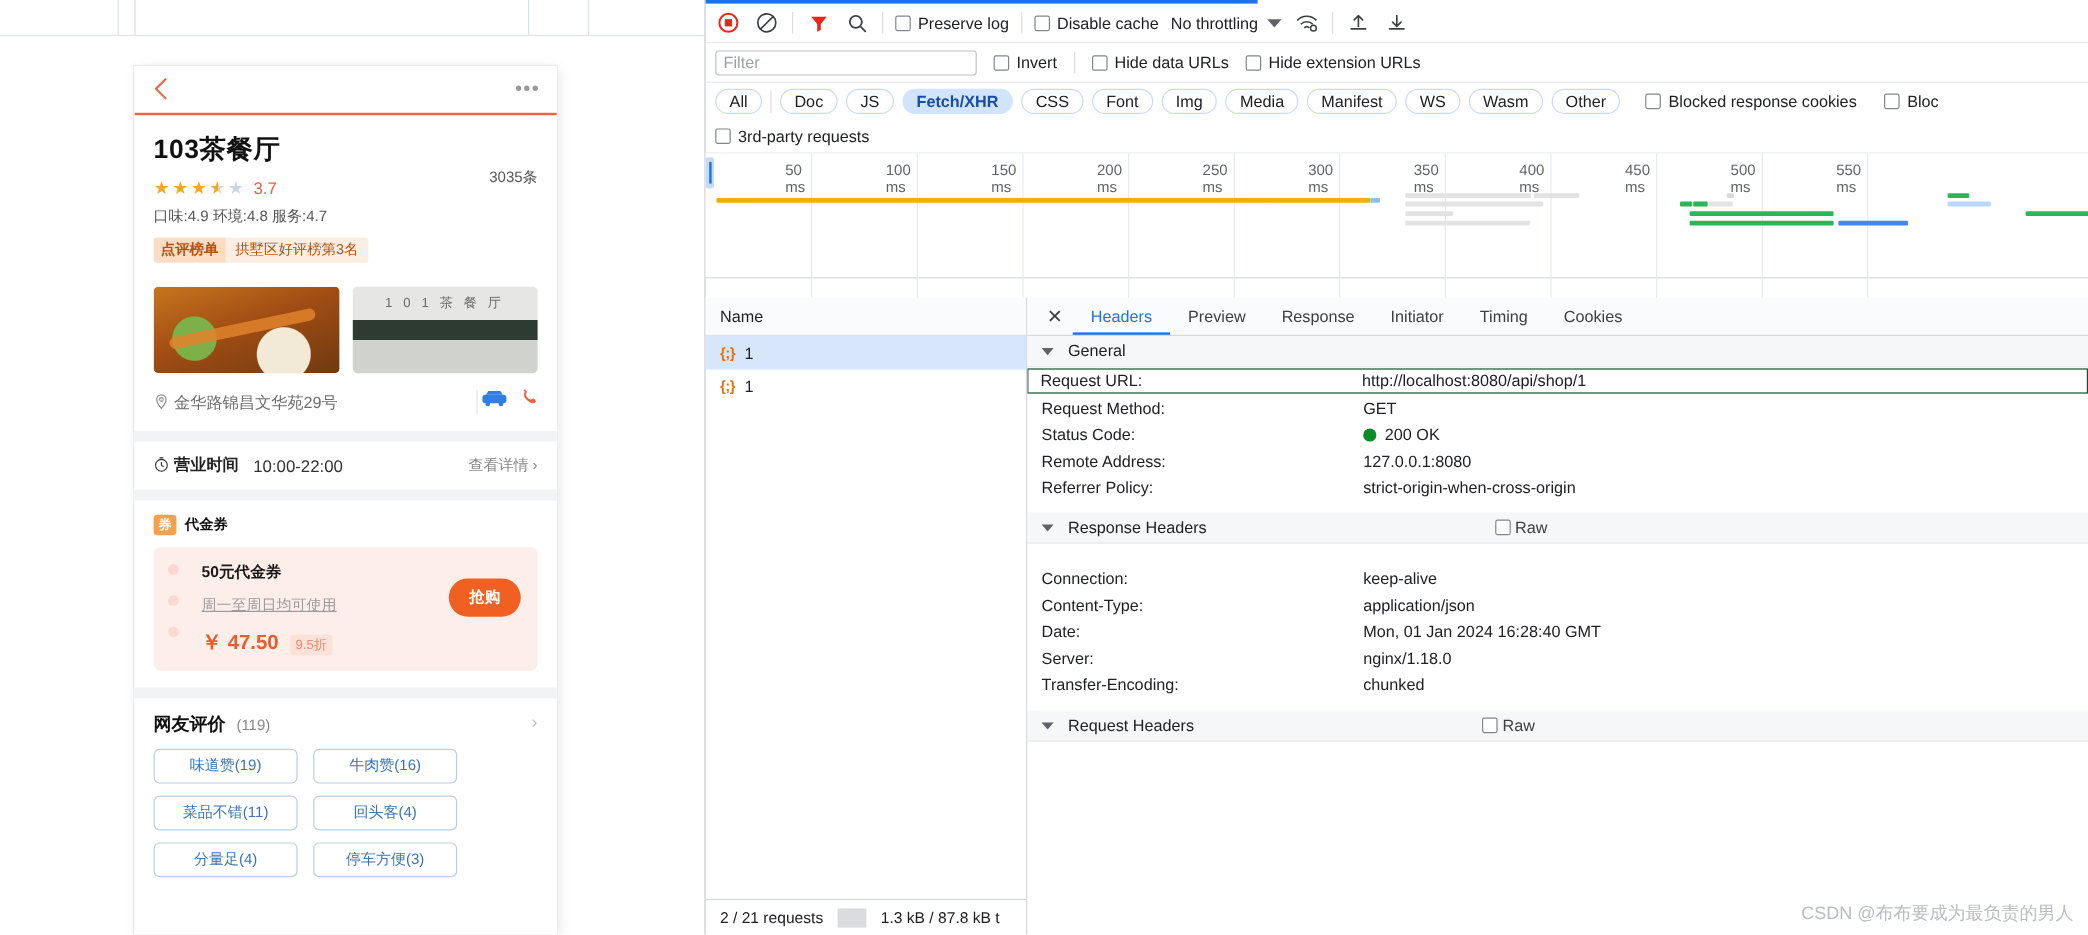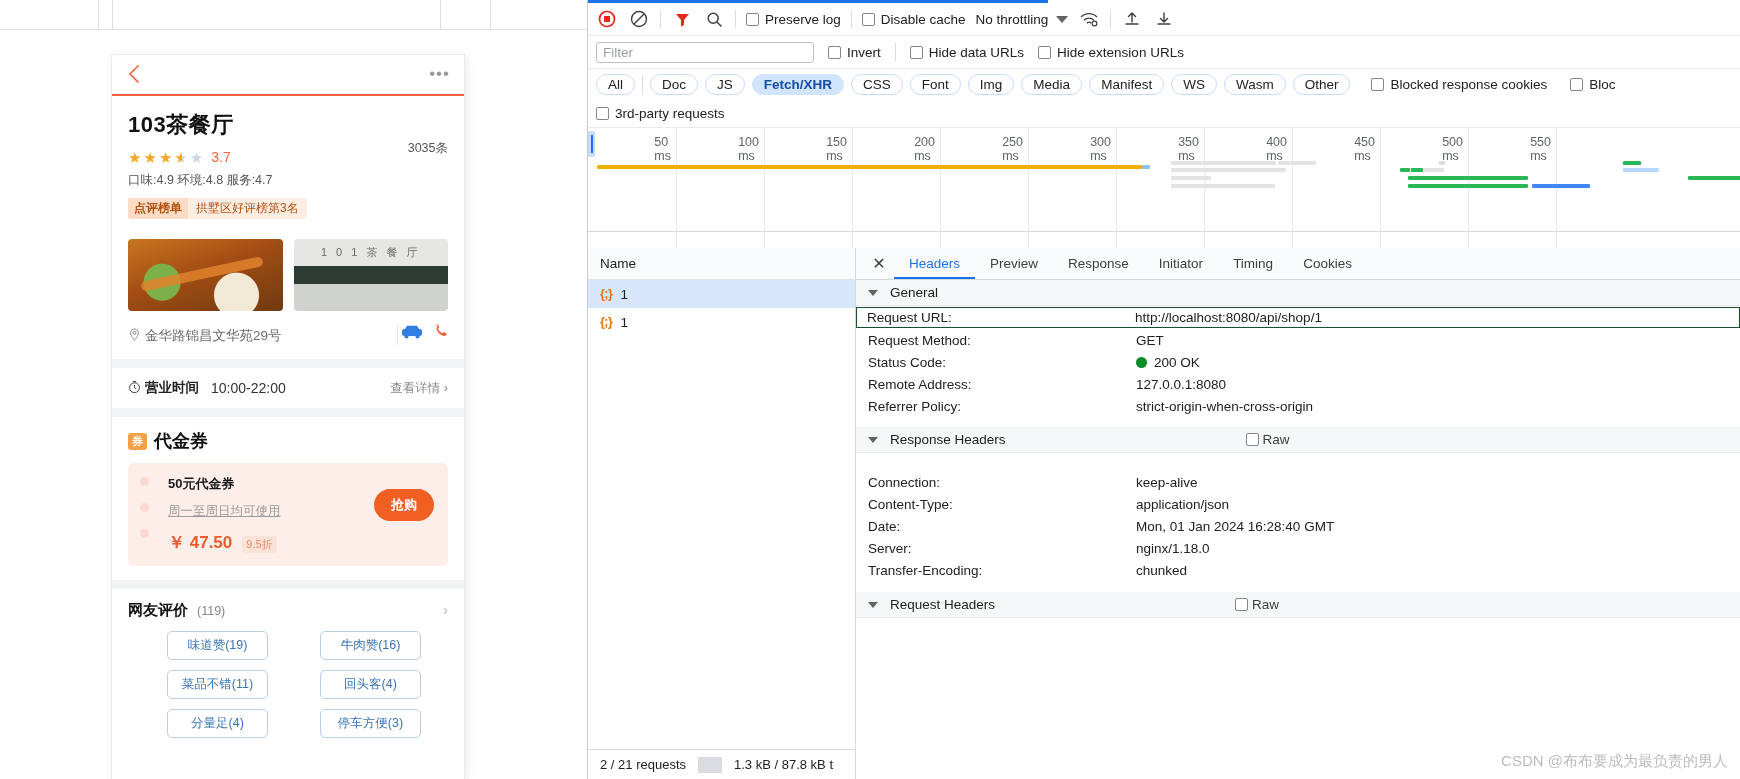--- a/index.html
+++ b/index.html
@@ -59,40 +59,40 @@
   .sep-band { height:9px; background:#f2f3f5; }
 
   .hours-row { display:flex; align-items:center; padding:11px 16px; position:relative; }
   .hours-label { font-weight:bold; font-size:13.5px; color:#222; display:flex; align-items:center; gap:4px;}
   .hours-val { font-size:14px; color:#333; margin-left:12px; }
   .hours-more { position:absolute; right:16px; top:12px; font-size:12.5px; color:#888; }
 
   .coupon-sec { padding:12px 16px 14px 16px; }
   .coupon-title { display:flex; align-items:center; gap:7px; }
   .coupon-title .tag { background:#f6a04a; color:#fff; font-size:11px; padding:1px 4px; border-radius:3px; font-weight:bold;}
-  .coupon-title .txt { font-weight:bold; font-size:18px; color:#111;text-align:right; }
+  .coupon-title .txt { font-weight:bold; font-size:12px; color:#111;text-align:right; }
   .coupon-card { margin-top:10px; background:#fdeeea; border-radius:6px; padding:12px 14px; position:relative; }
   .coupon-card .bullets { position:absolute; left:12px; top:14px; }
   .coupon-card .bullets i { display:block; width:9px; height:9px; border-radius:50%; background:#fbd9d0; margin-bottom:17px;}
   .c-l1 { font-size:13px; font-weight:bold; color:#1a1a1a; margin-left:26px; }
   .c-l2 { font-size:12.5px; color:#9b9b9b; margin-left:26px; margin-top:10px;text-decoration:underline;}
   .c-l3 { margin-left:26px; margin-top:11px; display:flex; align-items:baseline; gap:10px;}
   .c-price { color:#ec5b2c; font-size:17px; font-weight:bold; }
   .c-disc { color:#e98c6c; font-size:11px; background:#fbe2d8; padding:1px 4px; border-radius:2px;}
   .buy-btn { position:absolute; right:14px; top:26px; background:#f06022; color:#fff; border:none;
              border-radius:16px; padding:7px 17px; font-size:13px; font-weight:bold; cursor:pointer; }
 
   .reviews-sec { padding:12px 16px 6px 16px; position:relative; }
   .rv-head { display:flex; align-items:baseline; gap:9px; }
   .rv-head .t { font-weight:bold; font-size:15px; color:#111; }
   .rv-head .n { font-size:12.5px; color:#888; }
   .rv-arrow { position:absolute; right:16px; top:12px; color:#bbb; font-size:15px;}
   .tags { display:flex; flex-wrap:wrap; gap:10px 13px; margin-top:11px; }
   .tag-chip { border:1px solid #b9cfe8; color:#3a74b4; border-radius:5px; font-size:12.5px;
-              padding:5px 0; width:101px; text-align:center; background:#fff; cursor:pointer;margin-left:39px;}
+              padding:5px 0; width:120px; text-align:center; background:#fff; cursor:pointer;}
 
   
   .devtools { position:absolute; left:587px; top:0; width:1153px; height:779px; background:#fff;
               border-left:1px solid #c8ccd0; font-size:13px; color:#202124; }
   .dt-accent { position:absolute; left:0; top:0; width:460px; height:3px; background:#1a73e8; }
 
   .toolbar { height:33px; display:flex; align-items:center; padding:0 8px; gap:10px; border-bottom:1px solid #e8eaed;}
   .tb-icon { width:22px; height:22px; display:flex; align-items:center; justify-content:center; cursor:pointer;}
   .vsep { width:1px; height:18px; background:#dadce0; }
   .cb { display:inline-flex; align-items:center; gap:6px; cursor:pointer; white-space:nowrap; font-size:13.5px;}

